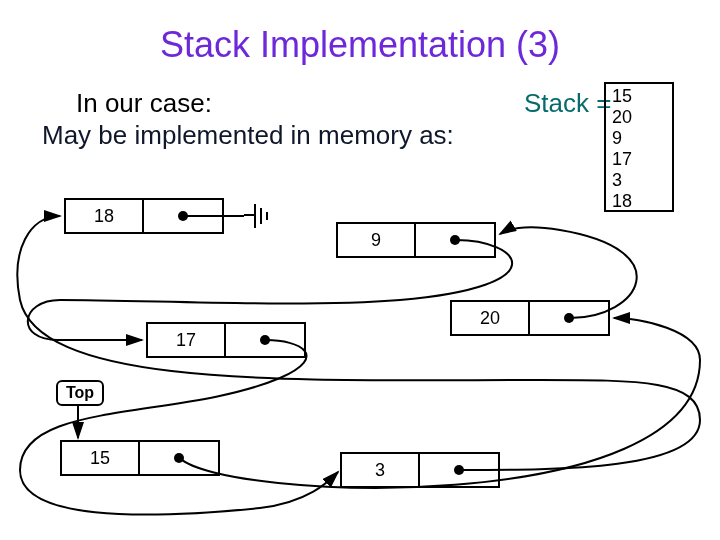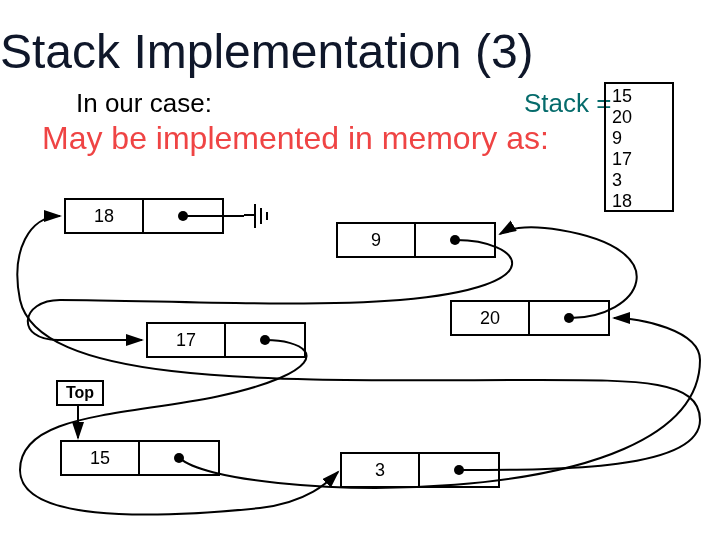--- a/index.html
+++ b/index.html
@@ -6,35 +6,36 @@
   body{
     width:720px;height:540px;
     background:#fff;
     font-family:Arial,Helvetica,sans-serif;
     position:relative;
     overflow:hidden;
   }
   .title{
     position:absolute;
     left:0;right:0;top:24px;
-    font-size:48px;
-    color:#0f172a;
+    text-align:center;
+    font-size:36px;
+    color:#6d28d9;
   }
   .line1{
     position:absolute;
     left:42px;top:88px;
     font-size:26px;
     color:#000;
     margin-left:34px;
   }
   .line2{
     position:absolute;
     left:42px;top:120px;
-    font-size:32px;
-    color:#ef4444;
+    font-size:26px;
+    color:#0f172a;
   }
   .stack-label{
     position:absolute;
     left:524px;top:88px;
     font-size:26px;
     color:#056b6b;
   }
   .stack-box{
     position:absolute;
     left:604px;top:82px;
@@ -147,21 +148,21 @@
     </div>
 </div>
 
 <div class="node" style="left:450px;top:300px;">
   <div class="cell">20</div>
   <div class="cell ptr">
       <span class="dot"></span>
     </div>
 </div>
 
-<div class="top-box" style="left:56px;top:380px;">Top</div>
+<div class="top-box" style="left:56px;top:380px;border-radius:6px;">Top</div>
 
 <div class="node" style="left:60px;top:440px;">
   <div class="cell">15</div>
   <div class="cell ptr">
       <span class="dot"></span>
     </div>
 </div>
 
 <div class="node" style="left:340px;top:452px;">
   <div class="cell">3</div>

